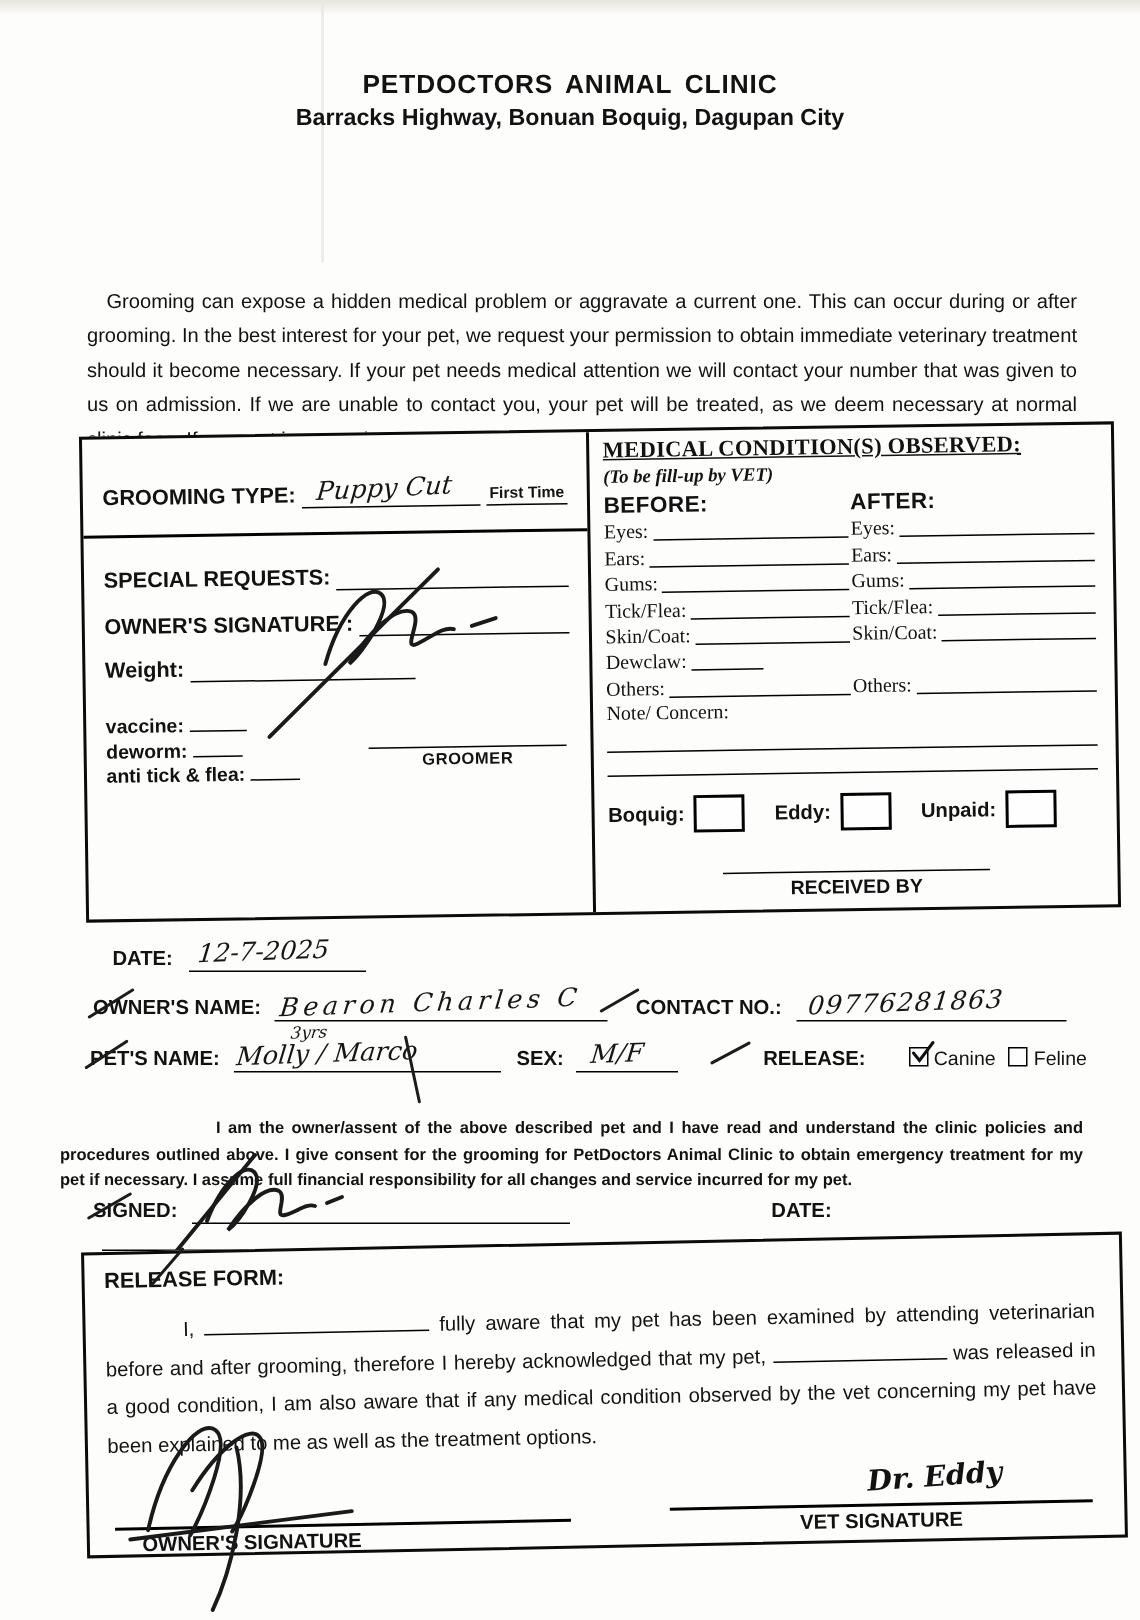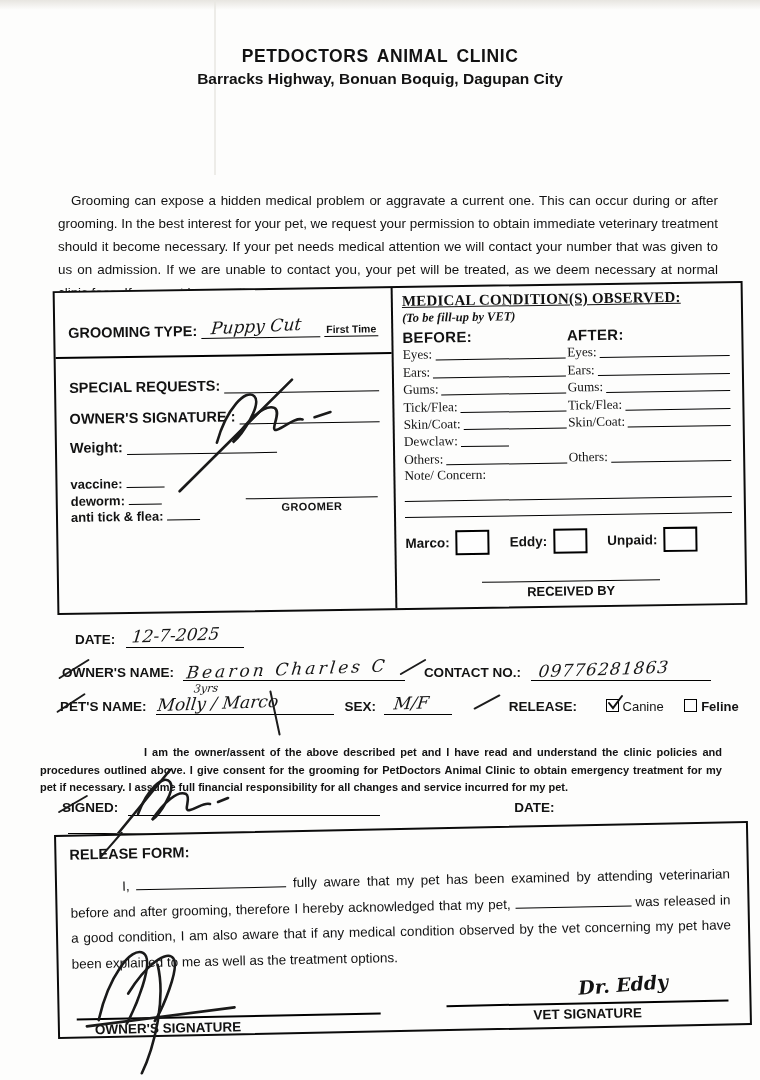--- a/index.html
+++ b/index.html
@@ -245,21 +245,21 @@
         <div class="mfield">
             <span class="t">Others:</span>
             <span class="ml"></span>
           </div>
       </div>
       <div class="note-label">Note/ Concern:</div>
       <div class="note-line"></div>
       <div class="note-line"></div>
 
       <div class="paystatus">
-        <span class="plab">Marco:</span>
+        <span class="plab">Boquig:</span>
         <span class="chk"></span>
         <span class="plab">Eddy:</span>
         <span class="chk"></span>
         <span class="plab">Unpaid:</span>
         <span class="chk" style="margin-right:0;"></span>
       </div>
 
       <div class="received">
         <span>RECEIVED BY</span>
       </div>
@@ -295,21 +295,21 @@
       <span class="hw hw-big hw-pos" style="left:10px;">M/F</span>
     </span>
     <span class="dlab" style="margin-left:52px;">RELEASE:</span>
     <span style="margin-left:24px;">
       <span class="sq">
         <svg class="check-icon" width="18" height="18" viewBox="0 0 18 18">
           <path d="M3,9 L7,14 L16,2"></path>
         </svg>
       </span><span class="optlab">Canine</span>
     </span>
-    <span style="margin-left:16px;font-weight:bold;">
+    <span style="margin-left:4px;">
       <span class="sq"></span><span class="optlab">Feline</span>
     </span>
   </div>
 
   <p class="consent">I am the owner/assent of the above described pet and I have read and understand the clinic policies and procedures outlined above. I give consent for the grooming for PetDoctors Animal Clinic to obtain emergency treatment for my pet if necessary. I assume full financial responsibility for all changes and service incurred for my pet.</p>
 
   <div class="abs" style="top:798px;left:62px;width:640px;">
     <span class="dlab">SIGNED:</span>
     <span class="uline" style="width:252px;margin-left:5px;"></span>
     <span class="dlab" style="margin-left:130px;">DATE:</span>

